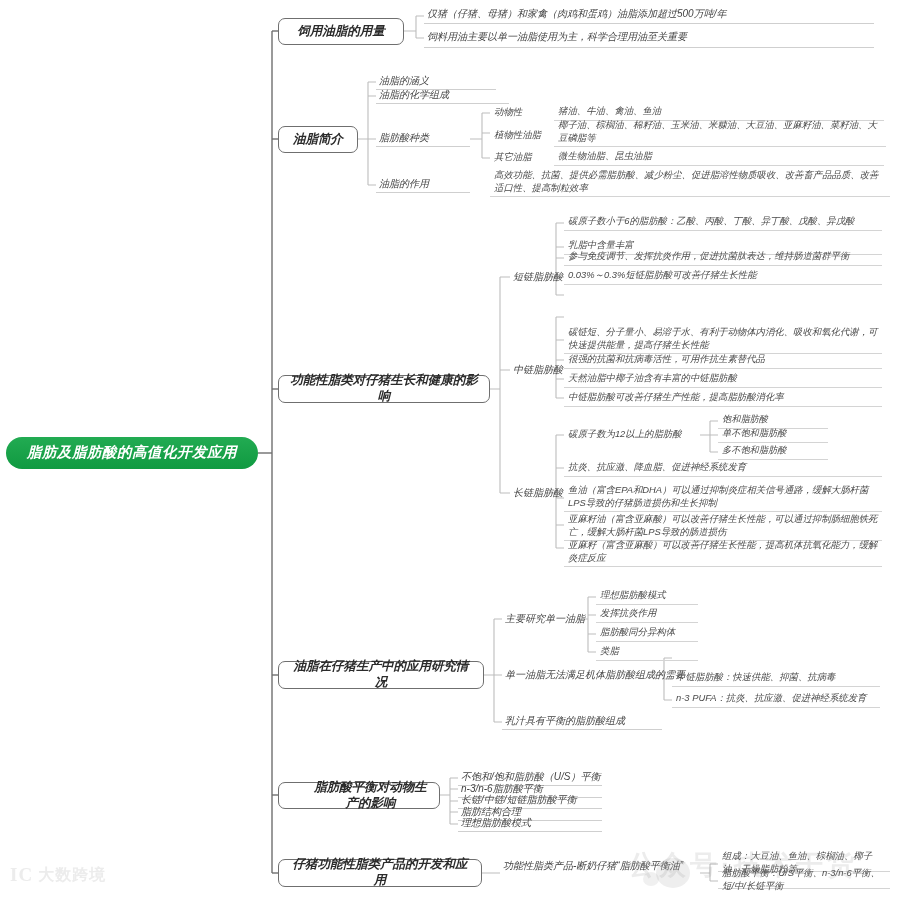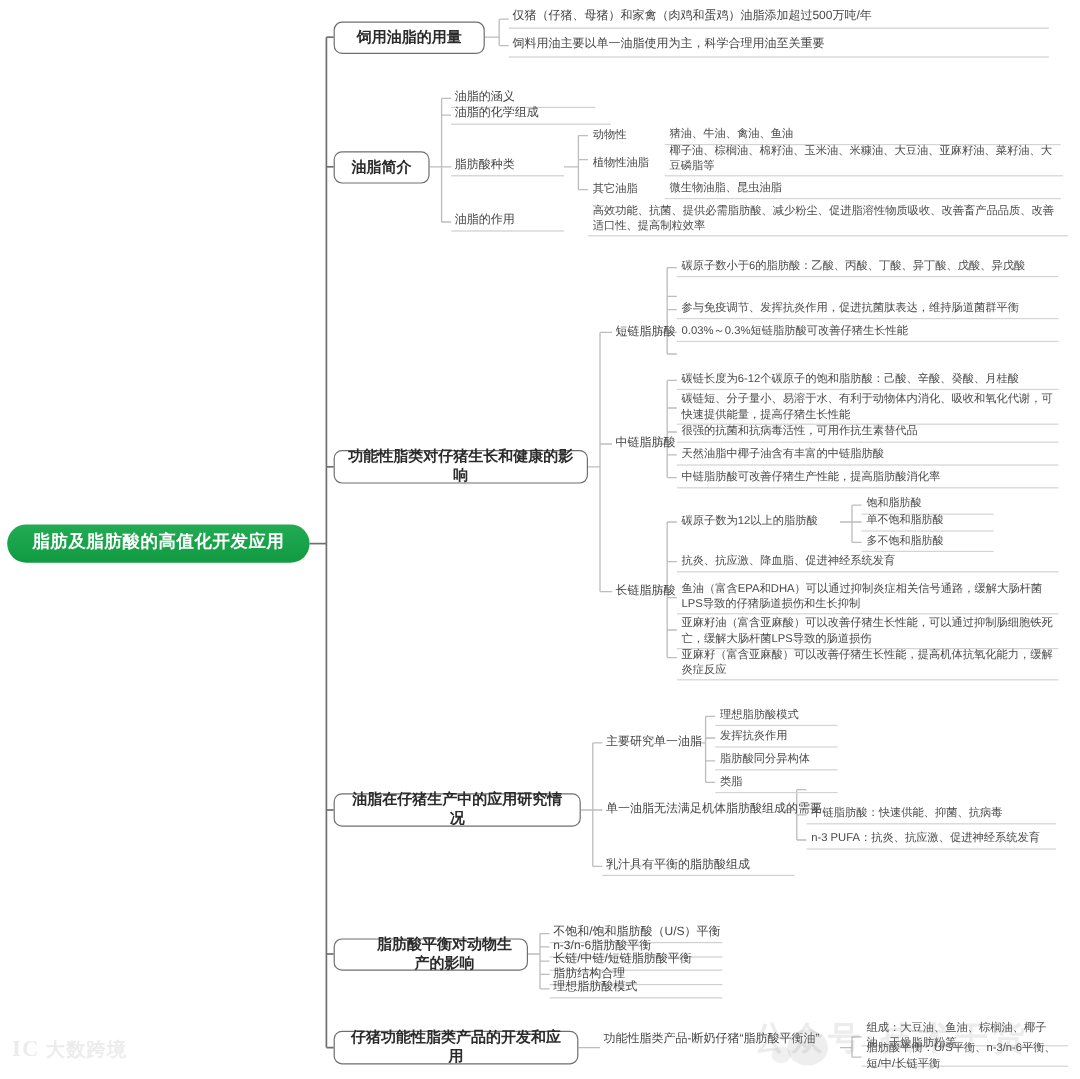--- a/index.html
+++ b/index.html
@@ -11,21 +11,21 @@
     color:#3c3c3c;
     overflow:hidden;
     position:relative;
   }
   #canvas{position:relative;width:900px;height:899px;}
 
   
   #wires{position:absolute;left:0;top:0;width:900px;height:899px;pointer-events:none;}
 
   
-  .node{position:absolute;box-sizing:border-box;}
+  .node{position:absolute;box-sizing:border-box;font-style:italic;}
 
   .root{
     background:#1aa64b;
     background:linear-gradient(180deg,#22ab52 0%,#109a41 100%);
     color:#ffffff;
     border-radius:22px;
     font-size:14.5px;
     font-weight:bold;
     letter-spacing:.5px;
     display:flex;align-items:center;justify-content:center;
@@ -175,25 +175,25 @@
 
   <div class="node lvl3" style="left:490px;top:150px;width:62px;height:16px;border-bottom:none;">其它油脂</div>
   <div class="node lvl3" style="left:554px;top:150px;width:330px;height:16px;">微生物油脂、昆虫油脂</div>
 
   <div class="node lvl3 wrap" style="left:490px;top:169px;width:400px;height:28px;">高效功能、抗菌、提供必需脂肪酸、减少粉尘、促进脂溶性物质吸收、改善畜产品品质、改善适口性、提高制粒效率</div>
 
   <div class="node lvl1" style="left:278px;top:375px;width:212px;height:28px;">功能性脂类对仔猪生长和健康的影响</div>
 
   <div class="node lvl2" style="left:510px;top:269px;width:64px;height:16px;border-bottom:none;">短链脂肪酸</div>
   <div class="node lvl3" style="left:564px;top:214px;width:318px;height:17px;">碳原子数小于6的脂肪酸：乙酸、丙酸、丁酸、异丁酸、戊酸、异戊酸</div>
+  <div class="node lvl3" style="left:564px;top:238px;width:318px;height:17px;">乳脂中含量丰富</div>
   <div class="node lvl3" style="left:564px;top:249px;width:318px;height:17px;">参与免疫调节、发挥抗炎作用，促进抗菌肽表达，维持肠道菌群平衡</div>
   <div class="node lvl3" style="left:564px;top:268px;width:318px;height:17px;">0.03%～0.3%短链脂肪酸可改善仔猪生长性能</div>
 
   <div class="node lvl2" style="left:510px;top:362px;width:64px;height:16px;border-bottom:none;">中链脂肪酸</div>
-  <div class="node lvl3" style="left:564px;top:308px;width:318px;height:17px;">碳链长度为6-12个碳原子的饱和脂肪酸：己酸、辛酸、癸酸、月桂酸</div>
   <div class="node lvl3 wrap" style="left:564px;top:327px;width:318px;height:27px;">碳链短、分子量小、易溶于水、有利于动物体内消化、吸收和氧化代谢，可快速提供能量，提高仔猪生长性能</div>
   <div class="node lvl3" style="left:564px;top:352px;width:318px;height:17px;">很强的抗菌和抗病毒活性，可用作抗生素替代品</div>
   <div class="node lvl3" style="left:564px;top:371px;width:318px;height:17px;">天然油脂中椰子油含有丰富的中链脂肪酸</div>
   <div class="node lvl3" style="left:564px;top:390px;width:318px;height:17px;">中链脂肪酸可改善仔猪生产性能，提高脂肪酸消化率</div>
 
   <div class="node lvl2" style="left:510px;top:485px;width:64px;height:16px;border-bottom:none;">长链脂肪酸</div>
   <div class="node lvl3" style="left:564px;top:427px;width:136px;height:17px;border-bottom:none;">碳原子数为12以上的脂肪酸</div>
   <div class="node lvl4" style="left:718px;top:413px;width:110px;height:16px;">饱和脂肪酸</div>
   <div class="node lvl4" style="left:718px;top:427px;width:110px;height:16px;">单不饱和脂肪酸</div>
   <div class="node lvl4" style="left:718px;top:444px;width:110px;height:16px;">多不饱和脂肪酸</div>

